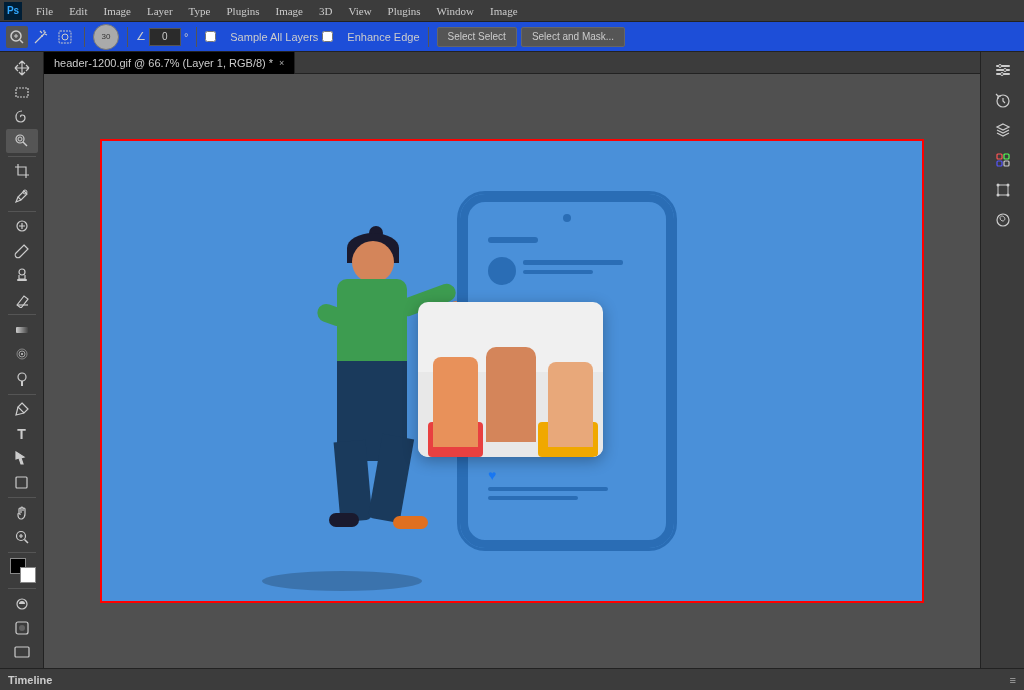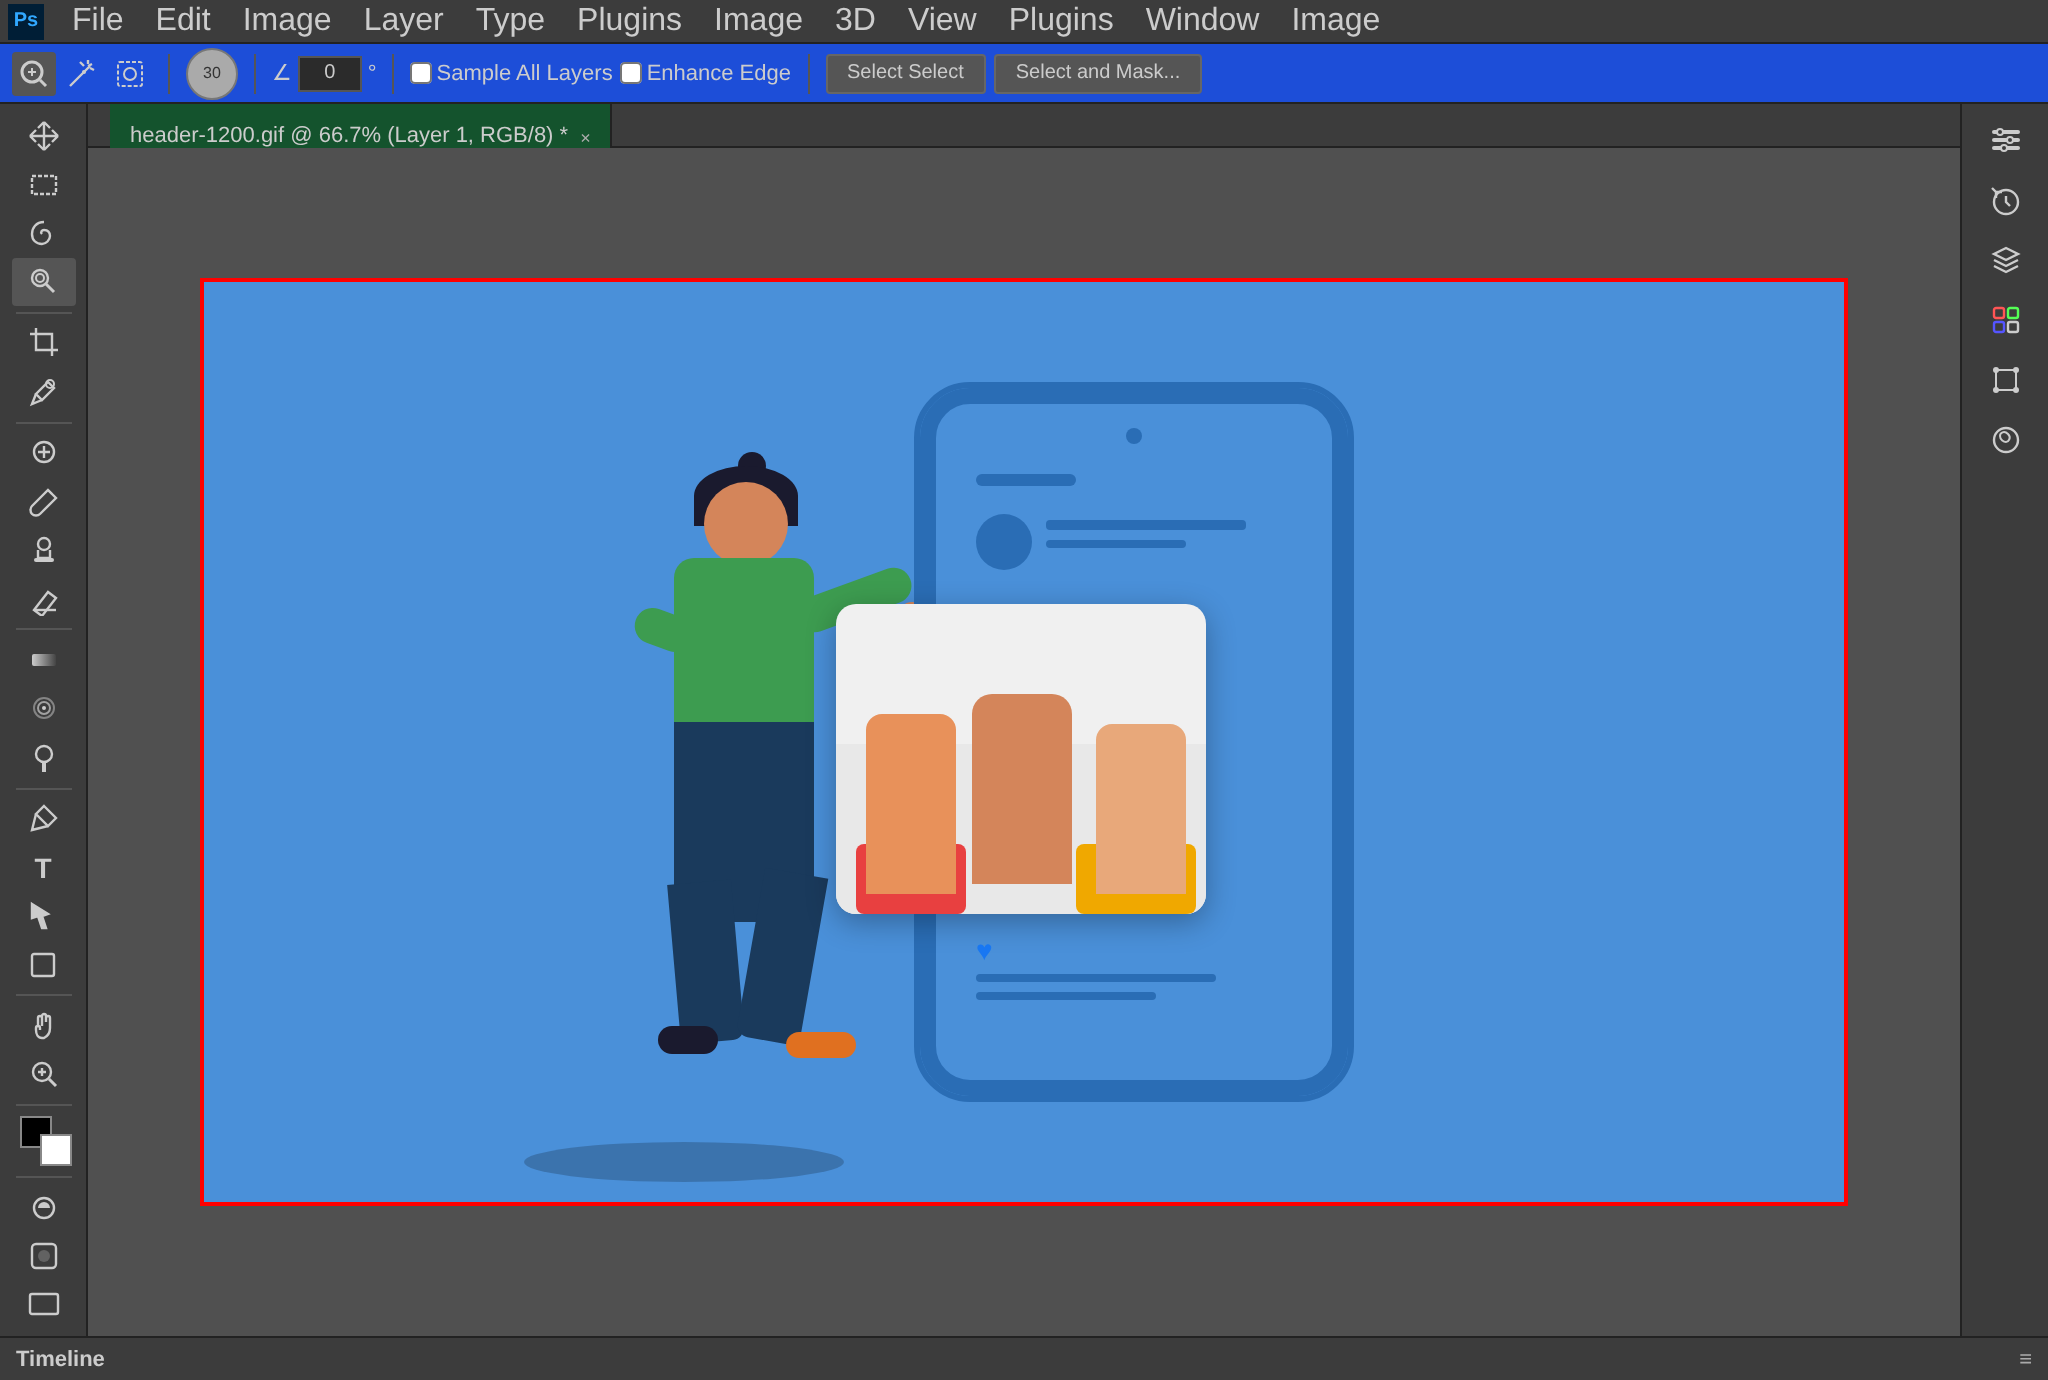--- a/index.html
+++ b/index.html
@@ -19,22 +19,23 @@
       height: 22px;
       background: #3c3c3c;
       display: flex;
       align-items: center;
       padding: 0 4px;
       border-bottom: 1px solid #222;
     }
     .menu-item {
       padding: 2px 8px;
       color: #ccc;
-      font-size: 16px;
+      font-size: 11px;
       cursor: pointer;
+      font-family: Liberation Serif, serif;
     }
     .ps-logo {
       width: 18px;
       height: 18px;
       background: #001e36;
       display: flex;
       align-items: center;
       justify-content: center;
       margin-right: 6px;
       font-size: 10px;
@@ -106,21 +107,21 @@
       height: 18px;
       background: #2b2b2b;
       border: 1px solid #555;
       color: #ccc;
       font-size: 10px;
       text-align: center;
     }
     .checkbox-label {
       display: flex;
       align-items: center;
-      gap: 2px;
+      gap: 14px;
       font-size: 11px;
       color: #ccc;
       cursor: pointer;
     }
     .checkbox-label input {
       width: 11px;
       height: 11px;
     }
     .options-btn {
       height: 20px;
@@ -211,29 +212,28 @@
     #tab-bar {
       height: 22px;
       background: #3c3c3c;
       display: flex;
       align-items: center;
       border-bottom: 1px solid #222;
     }
     .tab-item {
       height: 22px;
       padding: 0 10px;
-      background: #14532d;
+      background: #000000;
       border-right: 1px solid #222;
       display: flex;
-      align-items: flex-end;
+      align-items: center;
       gap: 6px;
       font-size: 11px;
       color: #ccc;
       cursor: pointer;
-      margin-left: 11px;
     }
     .tab-close {
       font-size: 9px;
       color: #aaa;
       cursor: pointer;
     }
 
     
     #canvas-workspace {
       flex: 1;

